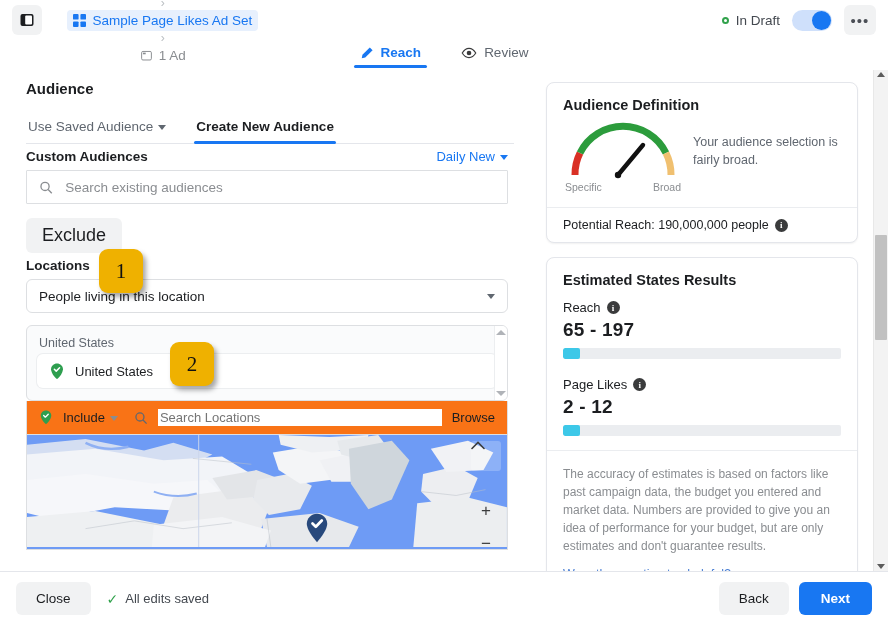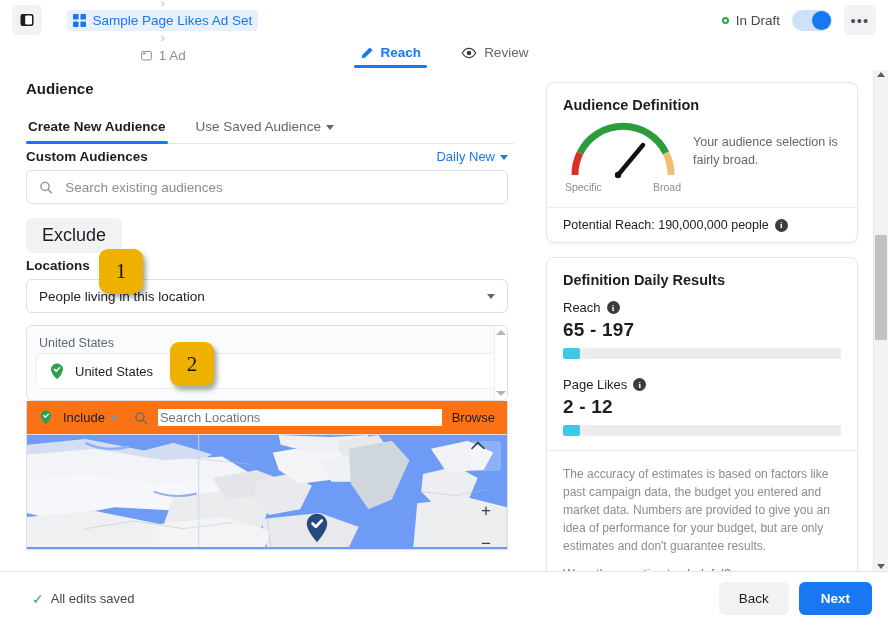--- a/index.html
+++ b/index.html
@@ -92,21 +92,21 @@
     height: 3px; background: #1877f2; border-radius: 2px;
   }
   .caret { display: inline-block; border-left: 4.5px solid transparent; border-right: 4.5px solid transparent;
            border-top: 5px solid currentColor; margin-left: 5px; vertical-align: middle; }
 
   .row-between { display: flex; align-items: flex-end; justify-content: space-between; margin: 5px 6px 6px; }
   .label-bold { font-size: 13.5px; font-weight: bold; color: #1c1e21; }
   .link-blue { font-size: 13px; color: #1877f2; cursor: pointer; }
 
   .search-box {
-    margin: 0 6px; height: 34px; border: 1px solid #dddfe2; border-radius: 6px;
+    margin: 0 6px; height: 34px; border: 1px solid #dddfe2; border-radius: 1px;
     display: flex; align-items: center; gap: 10px; padding: 0 12px; background: #fff;
   }
   .search-box input {
     border: none; outline: none; font-size: 13.5px; color: #1c1e21;
     background: transparent; width: 100%; font-family: "Liberation Sans", sans-serif;
   }
   .search-box input::placeholder { color: #8a8d91; }
 
   .exclude-btn {
     margin: 14px 6px 0; display: inline-block; padding: 7px 16px; border-radius: 6px;
@@ -292,25 +292,25 @@
       <span>Review</span>
     </div>
   </div>
 
   <div class="content">
 
     <div class="left-col">
       <div class="section-title">Audience</div>
 
       <div class="aud-tabs">
+        <div class="aud-tab">
+          <span>Use Saved Audience</span><span class="caret"></span>
+        </div>
         <div class="aud-tab active">
           <span>Create New Audience</span>
-        </div>
-        <div class="aud-tab">
-          <span>Use Saved Audience</span><span class="caret"></span>
         </div>
       </div>
 
       <div class="row-between">
         <span class="label-bold">Custom Audiences</span>
         <span class="link-blue"><span>Daily New</span><span class="caret"></span></span>
       </div>
 
       <div class="search-box">
         <svg width="15" height="15" viewBox="0 0 16 16">
@@ -430,21 +430,21 @@
         </div>
         <div class="card-divider"></div>
         <div class="reach-line">
           <span>Potential Reach: 190,000,000 people</span>
           <span class="info-i">i</span>
         </div>
       </div>
 
       <div class="card">
         <div class="card-pad">
-          <div class="card-title" style="margin-bottom:12px;">Definition Daily Results</div>
+          <div class="card-title" style="margin-bottom:12px;">Estimated States Results</div>
 
           <div>
             <div class="metric-label">
               <span>Reach</span>
               <span class="info-i">i</span>
             </div>
             <div class="metric-value">65 - 197</div>
             <div class="bar-track">
               <div class="bar-fill" id="bar-reach" style="width: 6%;"></div>
             </div>
@@ -472,20 +472,21 @@
     </div>
   </div>
 
   <div class="page-sb">
     <span class="arrow-up"></span>
     <div class="thumb"></div>
     <span class="arrow-dn"></span>
   </div>
 
   <div class="bottombar">
+    <div class="btn-gray">Close</div>
     <div class="saved">
       <span class="check-green">✓</span>
       <span>All edits saved</span>
     </div>
     <div class="bottom-right">
       <div class="btn-gray">Back</div>
       <div class="btn-blue">Next</div>
     </div>
   </div>
 

